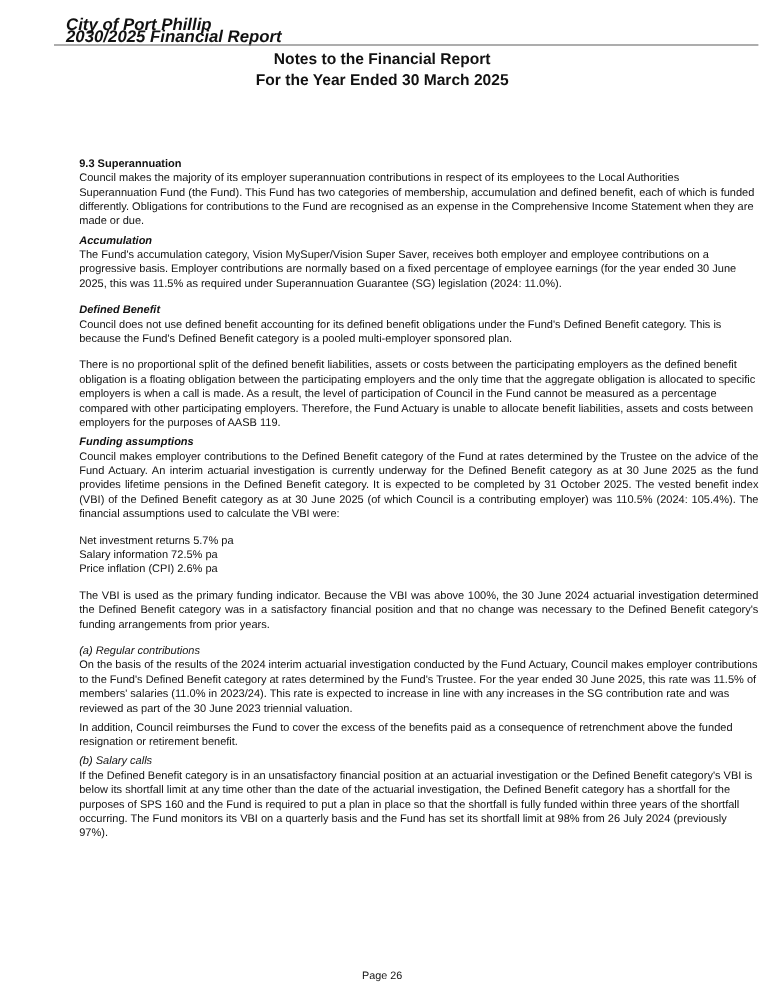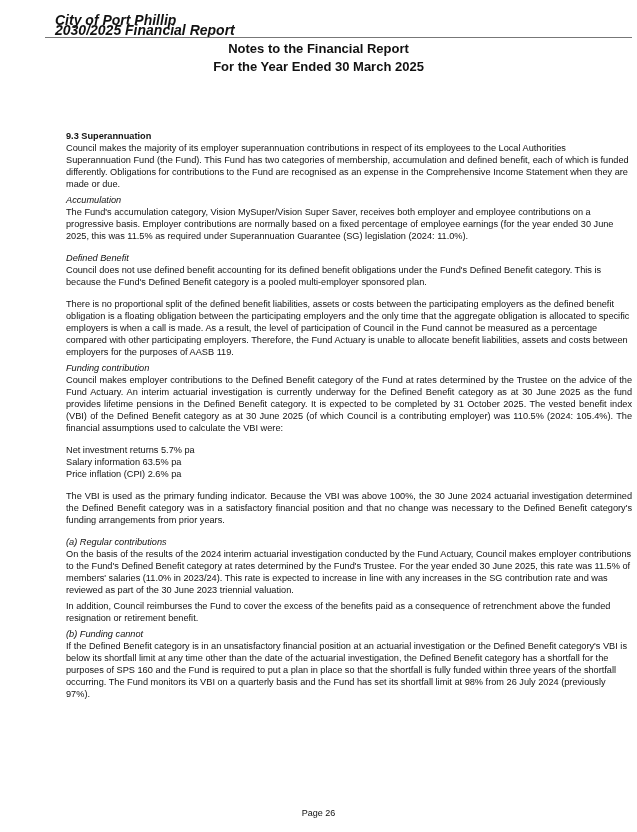--- a/index.html
+++ b/index.html
@@ -3,21 +3,21 @@
 <meta charset="utf-8">
 <style>
   html, body { margin: 0; padding: 0; background: #ffffff; }
   body { width: 637px; height: 832px; position: relative; overflow: hidden;
          font-family: "Liberation Sans", sans-serif; color: #111; }
   .hdr { position: absolute; left: 55px; top: 15px; font-size: 14px; font-weight: bold; font-style: italic; line-height: 10px; }
   .rule { position: absolute; left: 45px; right: 5px; top: 37px; height: 0; border-top: 1.5px solid #777; }
   .title { position: absolute; left: 0; right: 0; top: 40px; text-align: center; font-size: 13px; font-weight: bold; line-height: 18px; }
   .content { position: absolute; left: 66px; width: 566px; top: 86px; font-size: 9.2px; line-height: 12px; margin-top: 44px; }
   .h-bold { font-weight: bold; }
-  .h-bi { font-weight: normal; font-style: italic; }
+  .h-bi { font-weight: bold; font-style: italic; }
   .h-i { font-style: italic; }
   p { margin: 0; }
   .gap-s { height: 4px; }
   .gap-m { height: 10px; }
   .justify { text-align: justify; }
   .footer { position: absolute; left: 0; right: 0; top: 808px; text-align: center; font-size: 9px; }
 </style>
 </head>
 <body>
 
@@ -40,32 +40,32 @@
   <p class="h-bi">Accumulation</p>
   <p>The Fund's accumulation category, Vision MySuper/Vision Super Saver, receives both employer and employee contributions on a progressive basis. Employer contributions are normally based on a fixed percentage of employee earnings (for the year ended 30 June 2025, this was 11.5% as required under Superannuation Guarantee (SG) legislation (2024: 11.0%).</p>
   <div class="gap-m"></div>
 
   <p class="h-bi">Defined Benefit</p>
   <p>Council does not use defined benefit accounting for its defined benefit obligations under the Fund's Defined Benefit category. This is because the Fund's Defined Benefit category is a pooled multi-employer sponsored plan.</p>
   <div class="gap-m"></div>
   <p>There is no proportional split of the defined benefit liabilities, assets or costs between the participating employers as the defined benefit obligation is a floating obligation between the participating employers and the only time that the aggregate obligation is allocated to specific employers is when a call is made.  As a result, the level of participation of Council in the Fund cannot be measured as a percentage compared with other participating employers. Therefore, the Fund Actuary is unable to allocate benefit liabilities, assets and costs between employers for the purposes of AASB 119.</p>
   <div class="gap-s"></div>
 
-  <p class="h-bi">Funding contribution</p>
+  <p class="h-bi">Funding assumptions</p>
   <p class="justify">Council makes employer contributions to the Defined Benefit category of the Fund at rates determined by the Trustee on the advice of the Fund Actuary. An interim actuarial investigation is currently underway for the Defined Benefit category as at 30 June 2025 as the fund provides lifetime pensions in the Defined Benefit category. It is expected to be completed by 31 October 2025.  The vested benefit index (VBI) of the Defined Benefit category as at 30 June 2025 (of which Council is a contributing employer) was 110.5% (2024: 105.4%). The financial assumptions used to calculate the VBI were:</p>
   <div class="gap-m"></div>
   <p>Net investment returns 5.7% pa</p>
-  <p>Salary information 63.5% pa</p>
+  <p>Salary information 72.5% pa</p>
   <p>Price inflation (CPI) 2.6% pa</p>
   <div class="gap-m"></div>
   <p class="justify">The VBI is used as the primary funding indicator.  Because the VBI was above 100%, the 30 June 2024 actuarial investigation determined the Defined Benefit category was in a satisfactory financial position and that no change was necessary to the Defined Benefit category's funding arrangements from prior years.</p>
   <div class="gap-m"></div>
 
   <p class="h-i">(a) Regular contributions</p>
   <p>On the basis of the results of the 2024 interim actuarial investigation conducted by the Fund Actuary, Council makes employer contributions to the Fund's Defined Benefit category at rates determined by the Fund's Trustee.  For the year ended 30 June 2025, this rate was 11.5% of members' salaries (11.0% in 2023/24). This rate is expected to increase in line with any increases in the SG contribution rate and was reviewed as part of the 30 June 2023 triennial valuation.</p>
   <div class="gap-s"></div>
   <p>In addition, Council reimburses the Fund to cover the excess of the benefits paid as a consequence of retrenchment above the funded resignation or retirement benefit.</p>
   <div class="gap-s"></div>
-  <p class="h-i">(b) Funding cannot</p>
+  <p class="h-i">(b) Salary calls</p>
   <p>If the Defined Benefit category is in an unsatisfactory financial position at an actuarial investigation or the Defined Benefit category's VBI is below its shortfall limit at any time other than the date of the actuarial investigation, the Defined Benefit category has a shortfall for the purposes of SPS 160 and the Fund is required to put a plan in place so that the shortfall is fully funded within three years of the shortfall occurring.  The Fund monitors its VBI on a quarterly basis and the Fund has set its shortfall limit at 98% from 26 July 2024 (previously 97%).</p>
 </div>
 
 <div class="footer">Page 26</div>
 
 </body></html>

